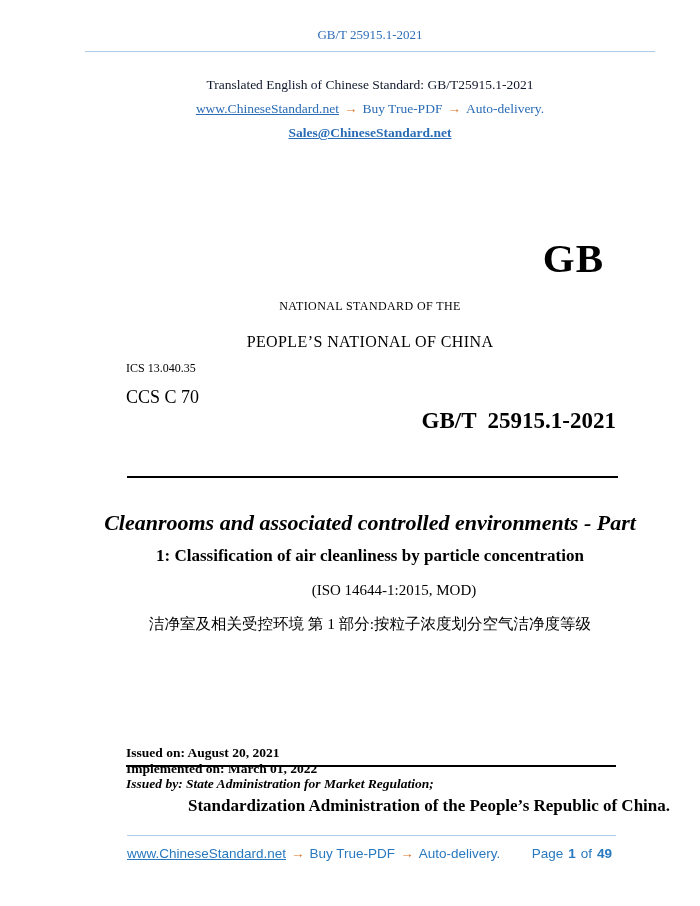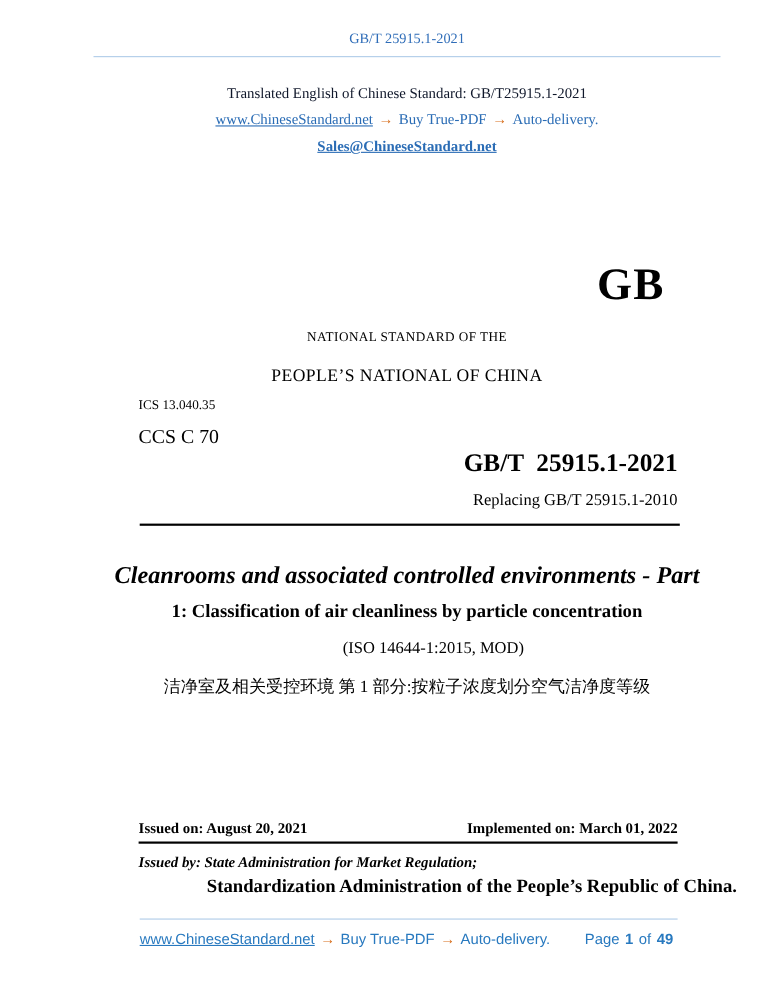--- a/index.html
+++ b/index.html
@@ -36,21 +36,21 @@
   .rule-black{height:2px;background:#000;}
   .rule2{top:476px;left:127px;right:122px;}
 
   
   .title1{top:510px;font-size:22px;font-weight:bold;font-style:italic;}
   .title2{top:546px;font-size:17px;font-weight:bold;}
   .iso{top:582px;font-size:15px;margin-left:48px;}
   .zh-title{top:614px;font-size:15.5px;}
 
   
-  .issue-row{top:745px;left:126px;right:124px;display:flex;justify-content:space-between;font-size:13.5px;font-weight:bold;}
+  .issue-row{top:745px;left:126px;right:124px;display:flex;justify-content:space-between;font-size:13.5px;font-weight:bold;flex-direction:column;}
   .rule3{top:765px;left:126px;right:124px;}
   .issued-by-1{top:776px;left:126px;font-size:13.5px;font-weight:bold;font-style:italic;}
   .issued-by-2{top:796px;left:188px;font-size:17px;font-weight:bold;}
 
   
   .rule4{top:835px;left:127px;right:124px;}
   .footer{
     top:846px;left:127px;right:128px;
     display:flex;justify-content:space-between;align-items:baseline;
     font-family:"Liberation Sans", sans-serif;
@@ -79,21 +79,20 @@
   </div>
 
   <div class="abs gb-mark">GB</div>
   <div class="abs center national1">NATIONAL STANDARD OF THE</div>
   <div class="abs center national2">PEOPLE’S NATIONAL OF CHINA</div>
 
   <div class="abs ics">ICS 13.040.35</div>
   <div class="abs ccs">CCS C 70</div>
 
   <div class="abs std-number">GB/T  25915.1-2021</div>
-  <div class="abs replacing">Replacing GB/T 25915.1-2010</div>
   <div class="abs rule2 rule-black"></div>
 
   <div class="abs center title1">Cleanrooms and associated controlled environments - Part</div>
   <div class="abs center title2">1: Classification of air cleanliness by particle concentration</div>
   <div class="abs center iso">(ISO 14644-1:2015, MOD)</div>
   <div class="abs center zh-title">洁净室及相关受控环境 第 1 部分:按粒子浓度划分空气洁净度等级</div>
 
   <div class="abs issue-row">
     <span>Issued on: August 20, 2021</span>
     <span>Implemented on: March 01, 2022</span>

